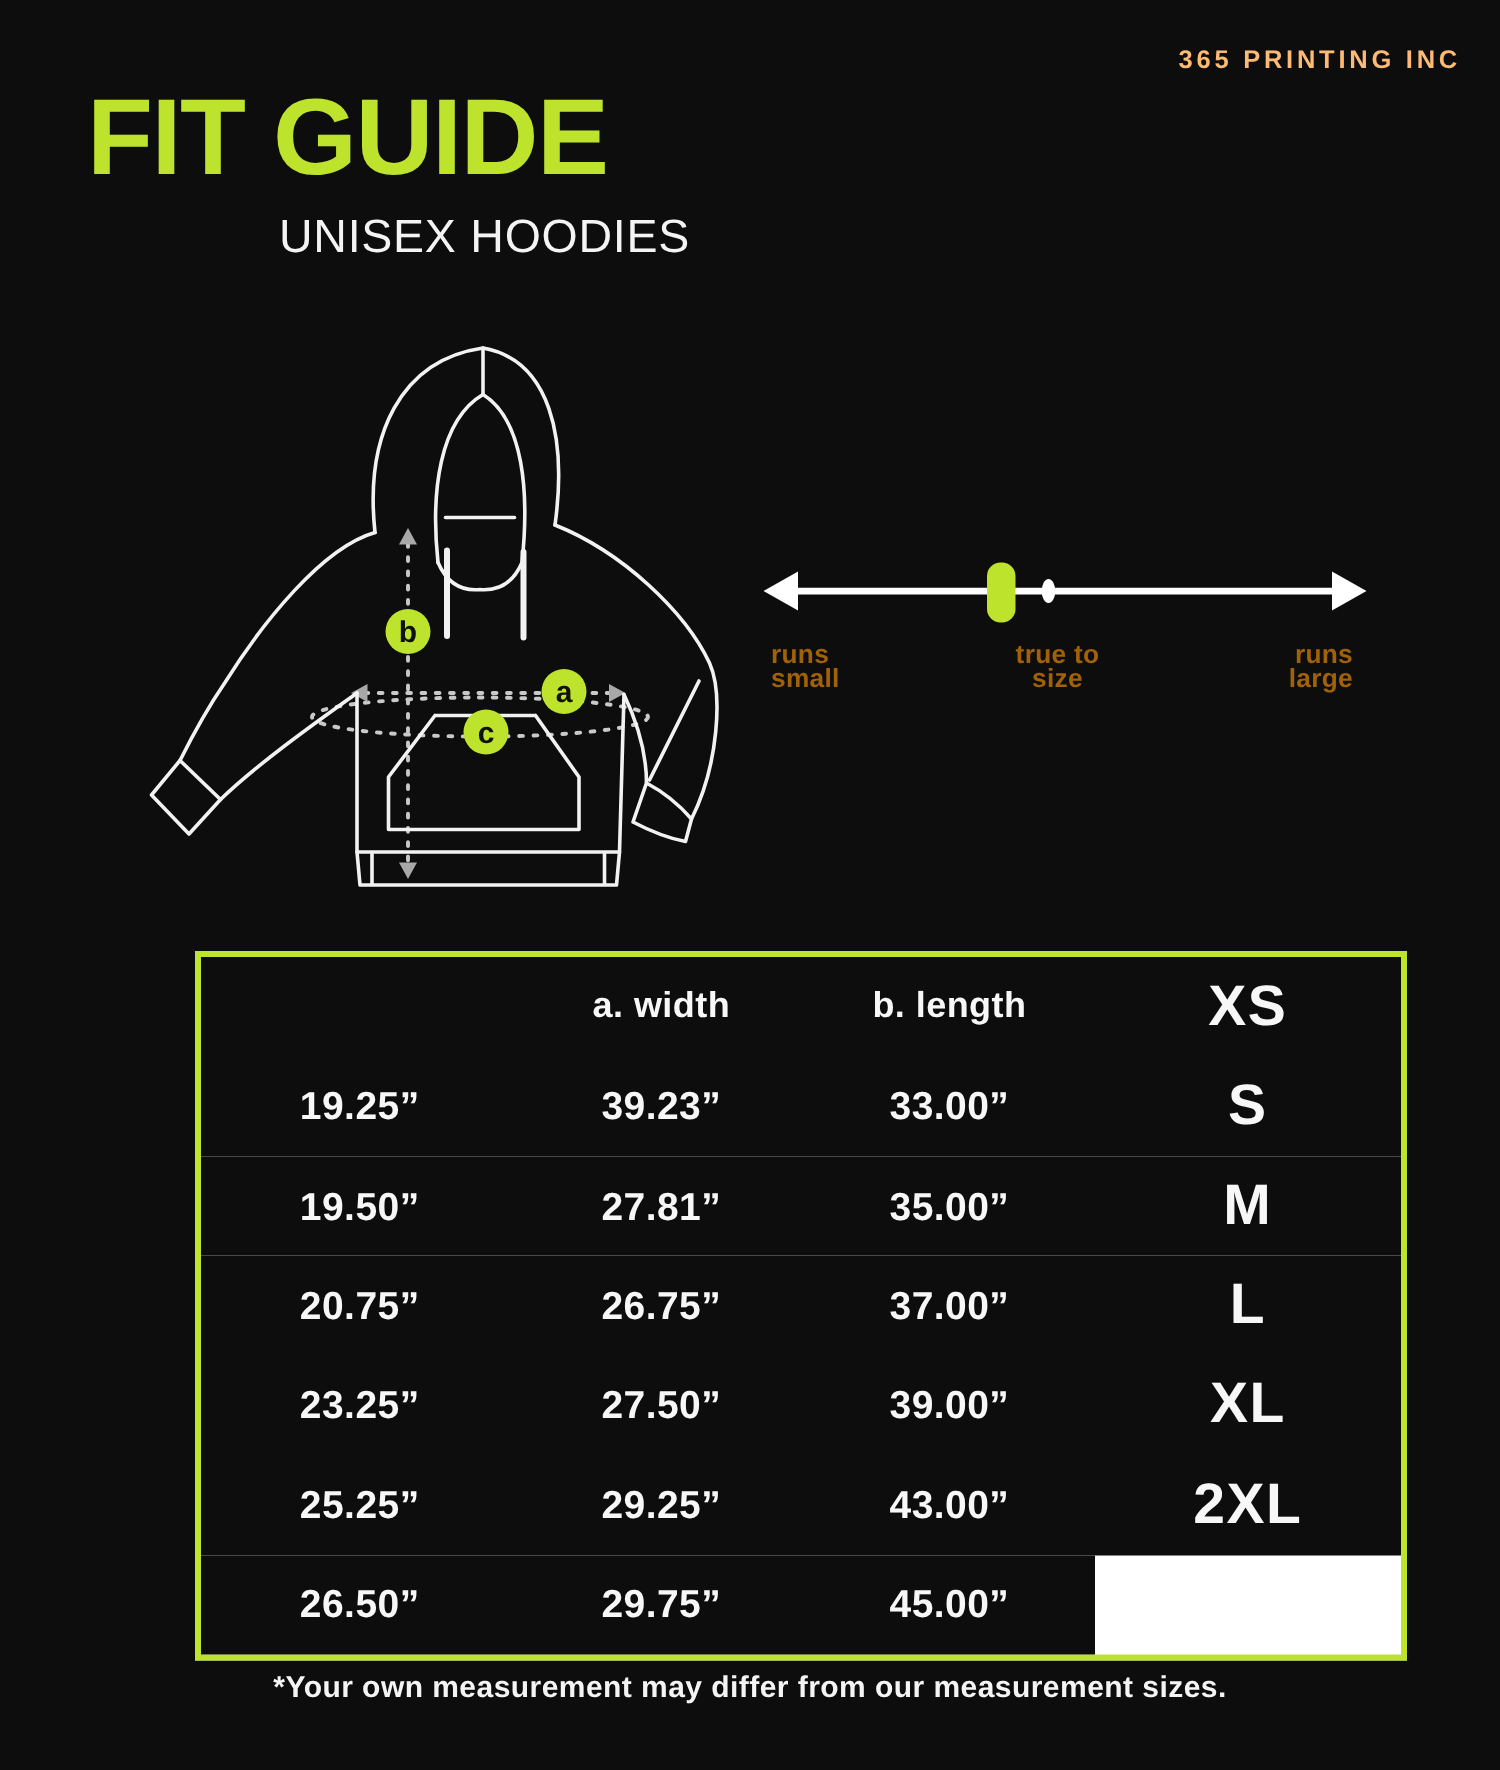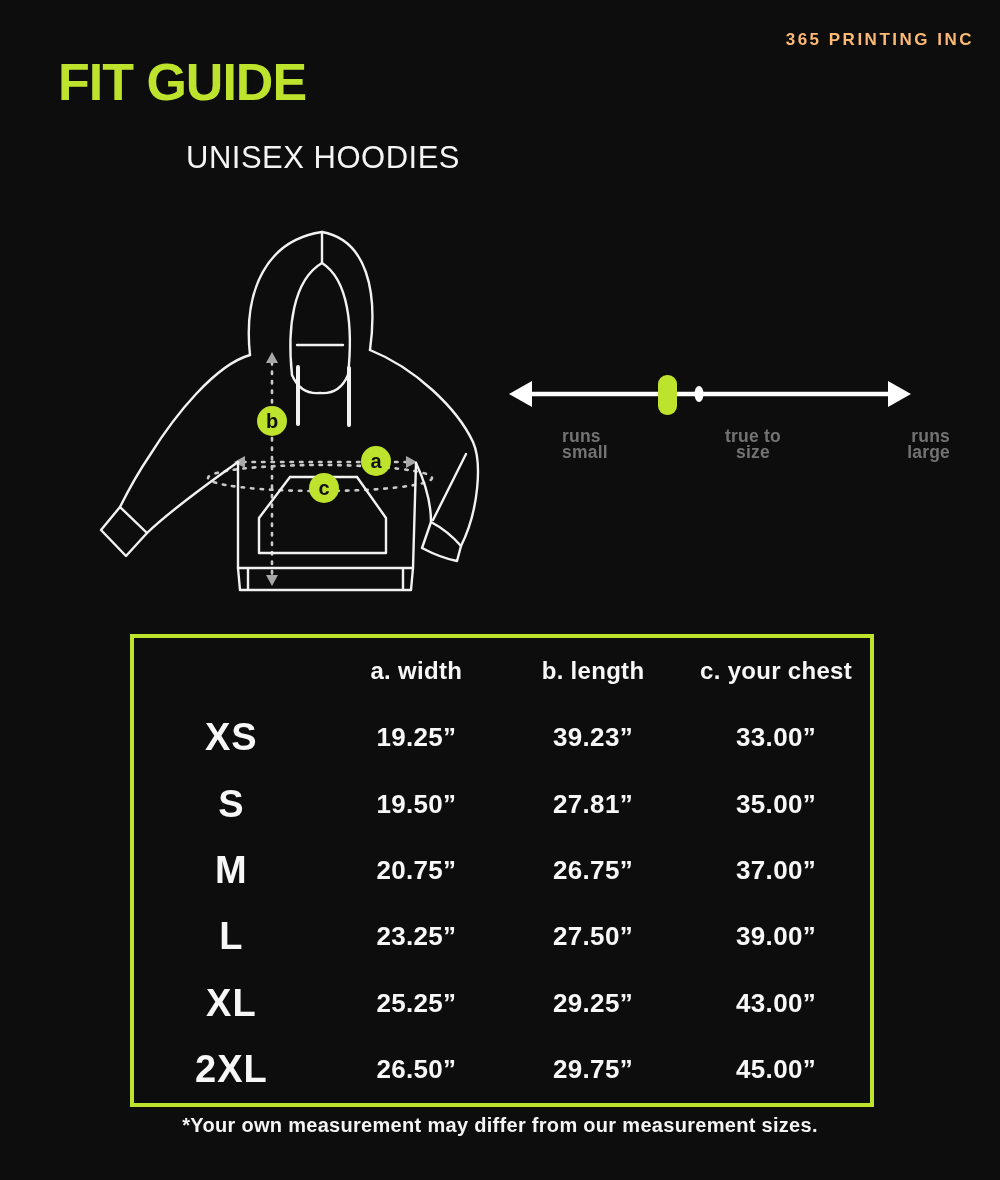--- a/index.html
+++ b/index.html
@@ -12,38 +12,38 @@
   body{font-family:"Liberation Sans", sans-serif;}
   .canvas{
     position:relative;width:1000px;height:1180px;background:var(--bg);
     overflow:hidden;color:var(--ink);
   }
   .brand{
     position:absolute;top:30px;right:26px;font-size:17px;font-weight:bold;
     letter-spacing:2.5px;color:#fdba74;
   }
   .title{
-    position:absolute;top:56px;left:58px;font-size:52px;font-weight:bold;
+    position:absolute;top:56px;left:58px;font-size:72px;font-weight:bold;
     letter-spacing:-1px;line-height:1;color:var(--accent);white-space:nowrap;
   }
   .subtitle{
     position:absolute;top:140px;left:186px;font-size:31px;font-weight:normal;
     letter-spacing:0.5px;color:#f4f4f4;white-space:nowrap;
   }
   .hoodie{position:absolute;left:95px;top:210px;width:390px;height:390px;}
   .scale-svg{position:absolute;left:505px;top:352px;width:410px;height:85px;}
   .scale-label{
-    position:absolute;top:428px;color:#737373;font-weight:bold;
-    font-size:17.5px;line-height:16px;letter-spacing:0.2px;margin-left:48px;
+    position:absolute;top:428px;color:#a16207;font-weight:bold;
+    font-size:17.5px;line-height:16px;letter-spacing:0.2px;
   }
   .scale-label.left{left:514px;text-align:left;}
   .scale-label.center{left:645px;width:120px;text-align:center;}
   .scale-label.right{left:838px;width:64px;text-align:right;}
   .size-table{
-    position:absolute;left:130px;top:634px;width:744px;height:473px;
+    position:absolute;left:130px;top:634px;width:808px;height:473px;
     display:grid;grid-template-columns:200fr 180fr 183fr 193fr;
     grid-auto-rows:1fr;gap:0;background:#ffffff;
     border:4px solid var(--accent);
   }
   .cell{
     background:var(--bg);display:flex;align-items:center;justify-content:center;
     color:#f7f7f7;font-weight:bold;
   }
   .cell.head{font-size:24px;letter-spacing:0.3px;}
   .cell.size{font-size:38px;letter-spacing:1px;}
@@ -140,21 +140,20 @@
   </div>
   <div class="scale-label right">
     <div>runs</div>
     <div>large</div>
   </div>
 
   <div class="size-table">
     <div class="cell head"></div>
     <div class="cell head">a. width</div>
     <div class="cell head">b. length</div>
-    <div class="cell head">c. your chest</div>
 
     <div class="cell size">XS</div>
     <div class="cell val">19.25”</div>
     <div class="cell val">39.23”</div>
     <div class="cell val">33.00”</div>
 
     <div class="cell size">S</div>
     <div class="cell val">19.50”</div>
     <div class="cell val">27.81”</div>
     <div class="cell val">35.00”</div>

